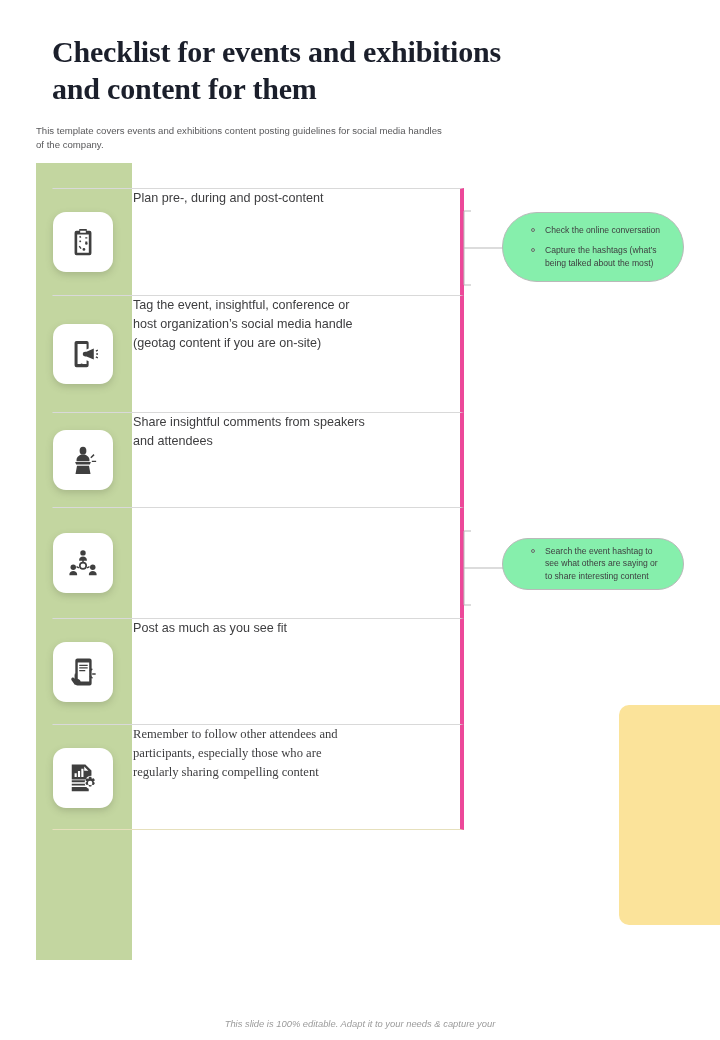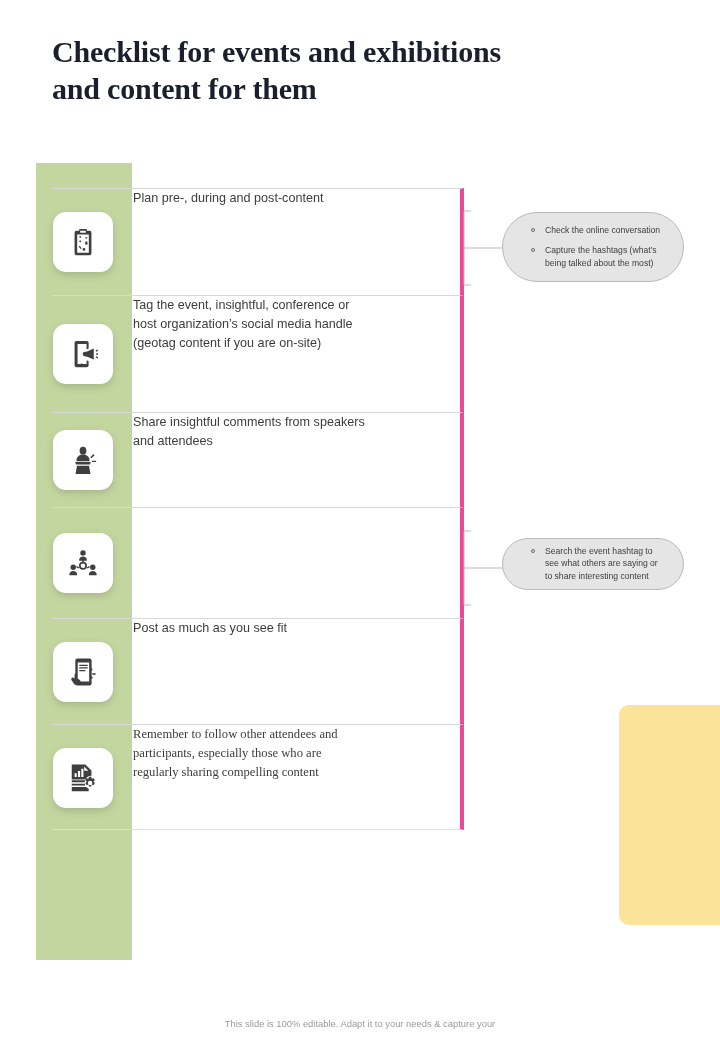--- a/index.html
+++ b/index.html
@@ -113,21 +113,21 @@
     height: 30px;
     fill: #3f3f3f;
   }
 
   
   .callout {
     position: absolute;
     box-sizing: border-box;
     border: 1px solid #b9b9b9;
     border-radius: 200px;
-    background: #e5e5e5;
+    background: #86efac;
     display: flex;
     flex-direction: column;
     justify-content: center;
     padding: 0 22px 1px 26px;
   }
   .callout-item {
     position: relative;
     font-size: 8.6px;
     line-height: 1.42;
     color: #3d3d3f;
@@ -155,30 +155,33 @@
 
   
   #footer-note {
     position: absolute;
     left: 0;
     top: 1018px;
     width: 720px;
     text-align: center;
     font-size: 9.4px;
     color: #9b9b9b;
+    font-style: italic;
   }
 </style>
 </head>
 <body>
 
 <div id="yellow-block"></div>
 
 <div id="header">
   <h1 id="page-title">Checklist for events and exhibitions
 and content for them</h1>
+  <p id="page-subtitle">This template covers events and exhibitions content posting guidelines for social media handles
+of the company.</p>
 </div>
 
 <div id="green-bar"></div>
 
 <div id="checklist">
 
   <div class="row" style="height:107px">
     <div class="icon-tile" style="top:23px">
       <svg viewBox="0 0 32 32" aria-hidden="true">
         <path d="M12 2h8v2h3a2 2 0 0 1 2 2v22a2 2 0 0 1-2 2H9a2 2 0 0 1-2-2V6a2 2 0 0 1 2-2h3V2zm1 2v2h6V4h-6zM9.8 8v19.5h12.4V8H9.8zm2 2.4 1.4-1 1 1.4-1.4 1-1-1.4zm6.6.4h2.2v1.4h-2.2v-1.4zm-6.6 4.2 1.4-1 1 1.4-1.4 1-1-1.4zm6.6.4h2.2v1.4h-2.2v-1.4zM12.6 20l1.9 2.6-1.2.8-1.9-2.6 1.2-.8zm4.4 2.4a1.5 1.5 0 1 1 0 3 1.5 1.5 0 0 1 0-3zm2.6-6.2a1.4 1.4 0 1 1 0 2.8 1.4 1.4 0 0 1 0-2.8z"></path>

